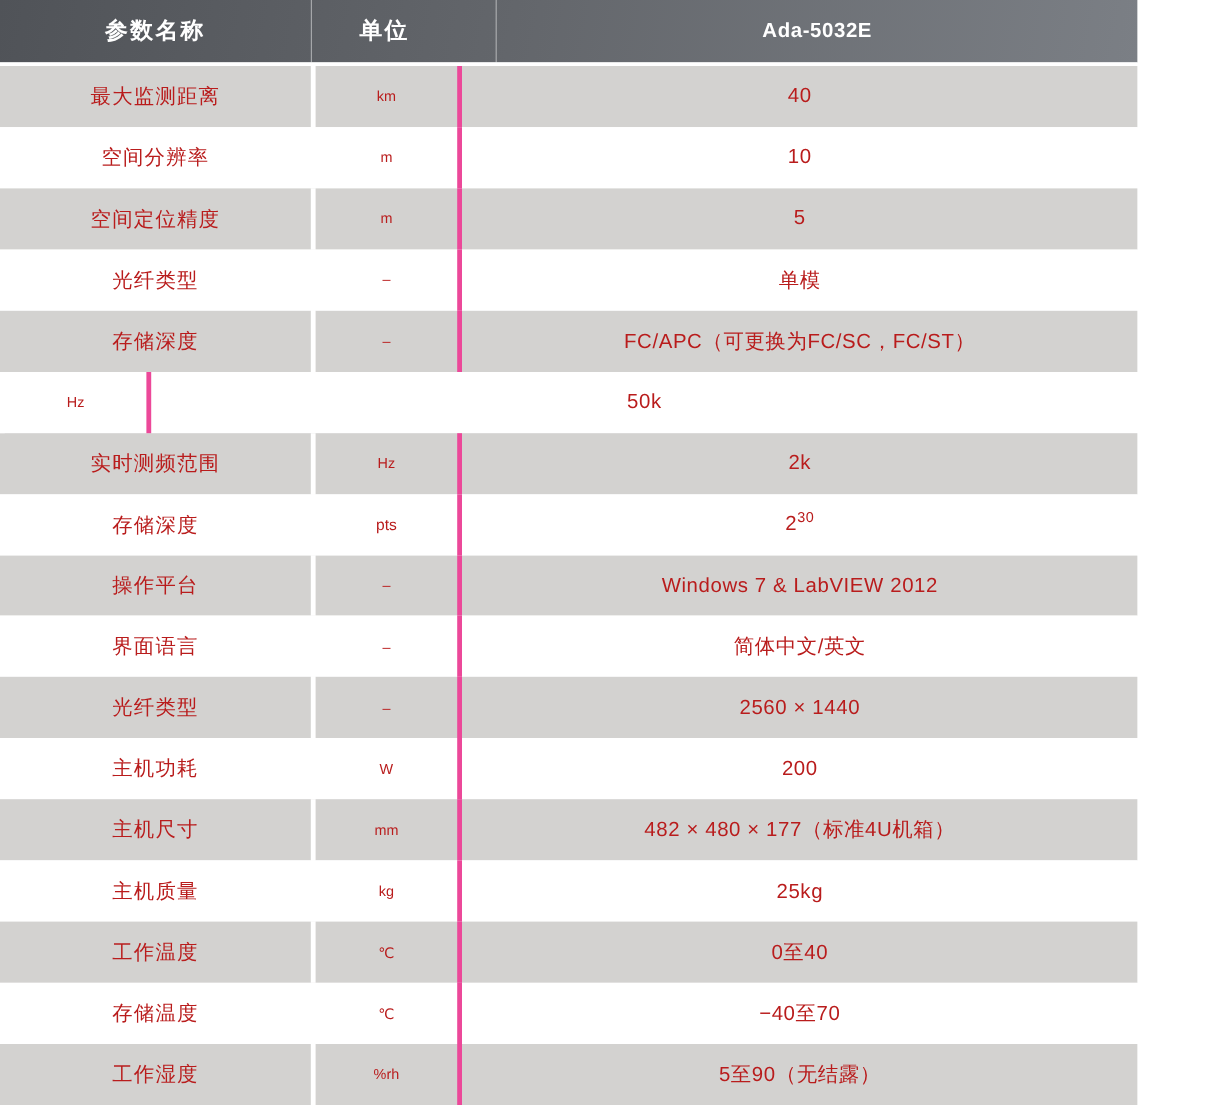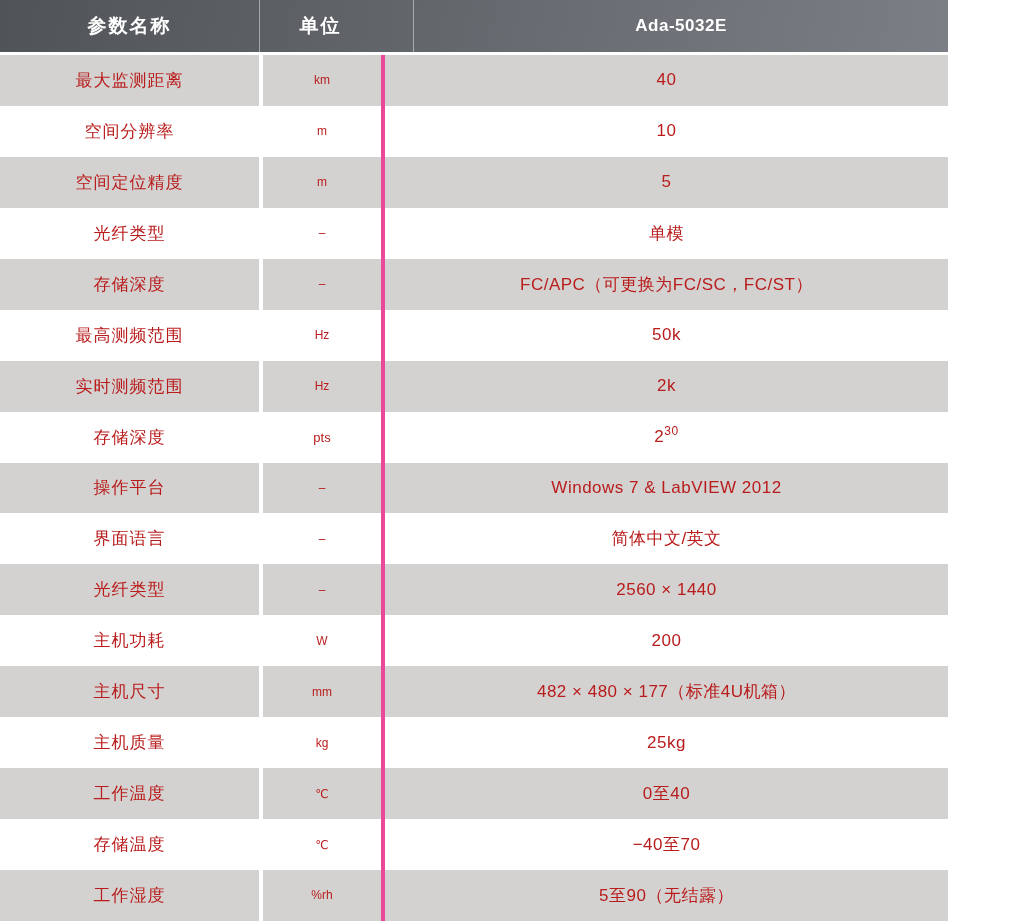--- a/index.html
+++ b/index.html
@@ -135,21 +135,20 @@
 
     <div class="row alt">
       <div class="cell c-label">存储深度</div>
       <div class="cell c-unit">–</div>
       <div class="cell c-value">
           <span>FC/APC（可更换为FC/SC，FC/ST）</span>
         </div>
     </div>
 
     <div class="row">
-      <div class="cell c-label">最高测频范围</div>
       <div class="cell c-unit">Hz</div>
       <div class="cell c-value">
           <span>50k</span>
         </div>
     </div>
 
     <div class="row alt">
       <div class="cell c-label">实时测频范围</div>
       <div class="cell c-unit">Hz</div>
       <div class="cell c-value">

